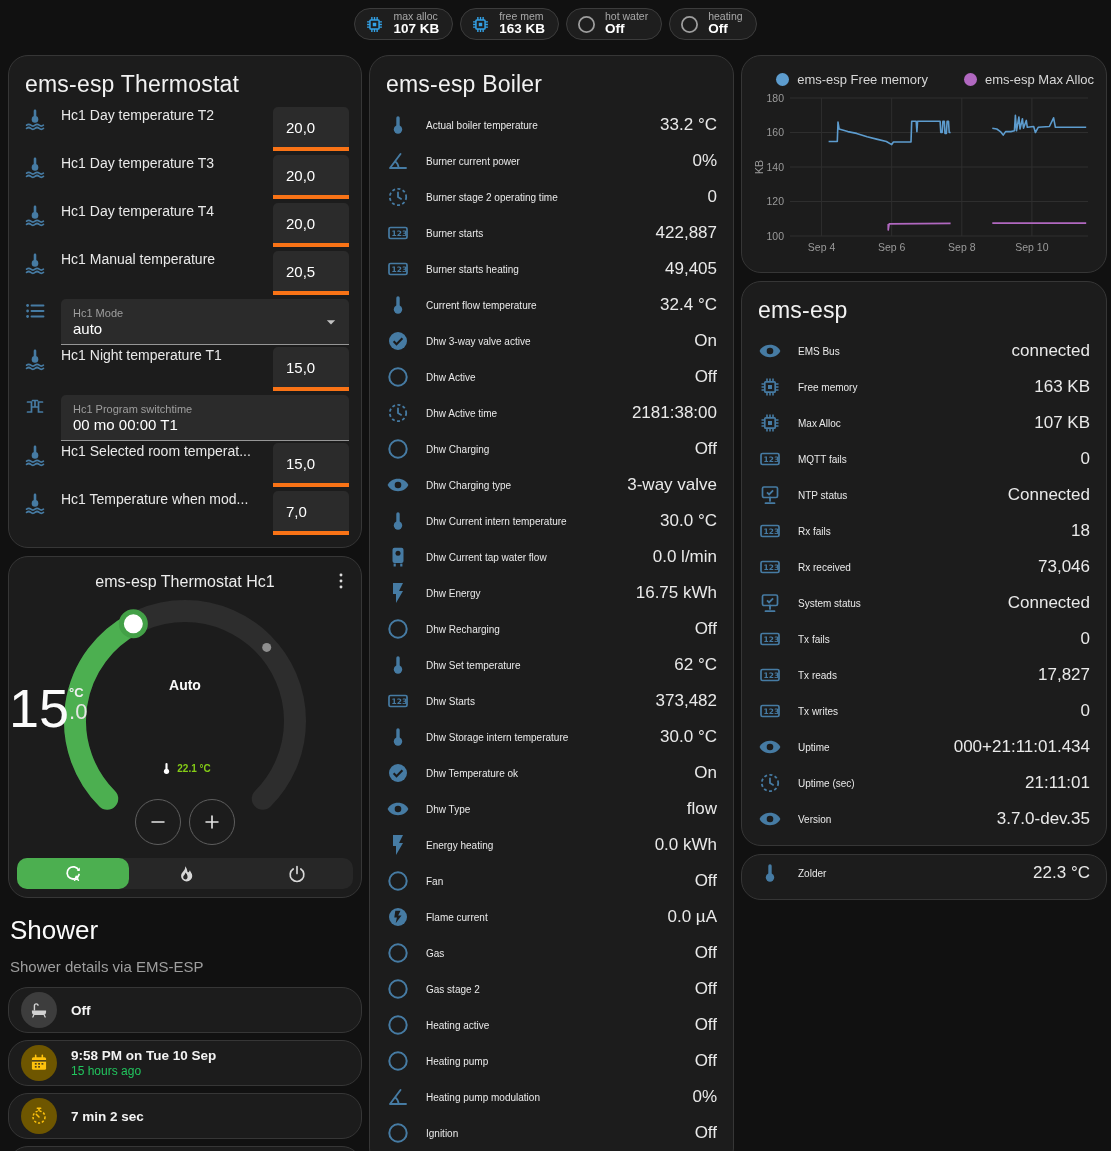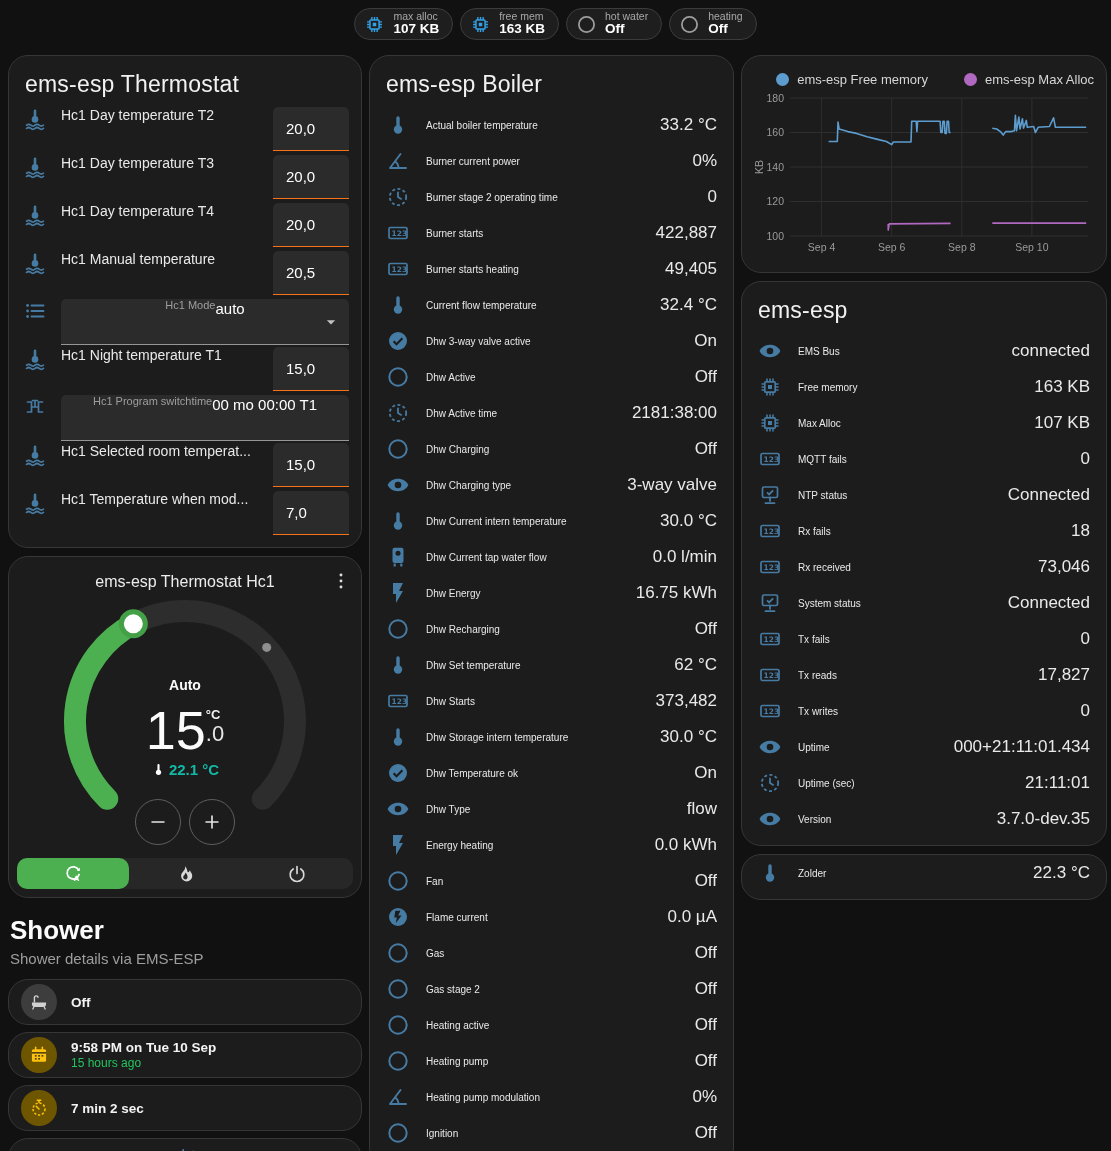--- a/index.html
+++ b/index.html
@@ -20,47 +20,47 @@
   
   .erow{display:flex;align-items:center;height:36px;padding:0 16px;gap:16px}
   .eicon{width:24px;height:24px;color:#467ba3;flex:none}
   .eicon svg,.bicon svg,.caret svg,.menu svg,.stepbtn svg,.modeseg svg,.scircle svg,.picon svg,.dcur-ic svg{width:100%;height:100%;display:block}
   .elabel{flex:1;font-size:10px;white-space:nowrap;overflow:hidden;color:#e9e9e9}
   .evalue{font-size:17px;white-space:nowrap;color:#e9e9e9}
   
   .frow{display:flex;align-items:flex-start;height:48px;padding:0 12px 0 14px}
   .frow .eicon{margin-right:14px}
   .frow .elabel{font-size:14px}
-  .numbox{width:76px;height:44px;background:#2b2b2b;border-radius:5px 5px 0 0;border-bottom:1px solid #f97316;display:flex;align-items:center;padding-left:13px;box-sizing:border-box;font-size:15px;font-weight:500;color:#fff;flex:none}
-  .widefield{flex:1;height:46px;background:#2b2b2b;border-radius:5px 5px 0 0;border-bottom:1px solid #969696;display:flex;flex-direction:row;justify-content:center;padding:0 12px;box-sizing:border-box;position:relative}
+  .numbox{width:76px;height:44px;background:#2b2b2b;border-radius:5px 5px 0 0;border-bottom:4px solid #f97316;display:flex;align-items:center;padding-left:13px;box-sizing:border-box;font-size:15px;font-weight:500;color:#fff;flex:none}
+  .widefield{flex:1;height:46px;background:#2b2b2b;border-radius:5px 5px 0 0;border-bottom:1px solid #969696;display:flex;flex-direction:column;justify-content:center;padding:0 12px;box-sizing:border-box;position:relative}
   .flabel{font-size:11px;color:#9e9e9e}
   .fvalue{font-size:15px;font-weight:500;color:#fff;margin-top:1px}
   .caret{position:absolute;right:8px;top:13px;width:20px;height:20px;color:#c2c2c2}
   
   .hc1{height:342px;position:relative;margin-top:8px}
   .htitle{text-align:center;margin:0;padding-top:16px;font-size:16px;font-weight:500;color:#ededed}
   .menu{position:absolute;top:13px;right:9px;width:22px;height:22px;color:#dcdcdc}
   .dial{position:absolute;left:50%;top:36px;transform:translateX(-50%)}
   .dial-ov{position:absolute;left:0;right:0;text-align:center}
   .dmode{top:120px;font-size:14px;font-weight:bold;color:#fafafa}
-  .dtemp{top:145px;display:flex;justify-content:center;align-items:flex-start}
+  .dtemp{top:123px;display:flex;align-items:flex-start}
   .dint{font-size:54px;font-weight:400;line-height:1.05;color:#fbfbfb}
   .dside{display:flex;flex-direction:column;margin-top:5px;text-align:left}
   .dunit{font-size:13px;font-weight:bold;color:#f0f0f0}
   .ddec{font-size:22px;color:#e6e6e6;line-height:1.1}
-  .dcur{top:204px;display:flex;justify-content:center;align-items:center;gap:3px;font-size:15px;font-weight:bold;color:#14b8a6}
+  .dcur{top:204px;display:flex;justify-content:center;align-items:center;gap:3px;font-size:10px;font-weight:bold;color:#84cc16}
   .dcur-ic{width:15px;height:15px;color:#fff}
   .stepbtns{position:absolute;top:242px;left:0;right:0;display:flex;justify-content:center;gap:8px}
   .stepbtn{width:46px;height:46px;border-radius:50%;border:1px solid #5e5e5e;display:flex;align-items:center;justify-content:center;color:#e3e3e3;background:transparent;box-sizing:border-box;padding:11px}
   .modebar{position:absolute;left:8px;right:8px;bottom:8px;height:31px;background:#272727;border-radius:10px;display:flex}
   .modeseg{flex:1;display:flex;align-items:center;justify-content:center;color:#d8d8d8;padding:5.5px 0;box-sizing:border-box}
   .modeseg svg{width:20px;height:20px}
   .modeseg.active{background:#4caf50;border-radius:10px;color:#fff}
   
-  .shead{margin:17px 2px 4px;font-size:26px;font-weight:700;color:#fbfbfb}
+  .shead{margin:17px 2px 12px;font-size:26px;font-weight:400;color:#fbfbfb}
   .ssub{margin:4px 2px 12px;font-size:15px;color:#9e9e9e}
   .sitem{display:flex;align-items:center;gap:14px;min-height:46px;padding:4px 12px;margin-bottom:7px}
   .scircle{width:36px;height:36px;border-radius:50%;display:flex;align-items:center;justify-content:center;flex:none;padding:8px;box-sizing:border-box}
   .st1{font-size:13.5px;font-weight:bold;color:#f3f3f3}
   .st2{font-size:12px;color:#22c55e;margin-top:1px}
   .partial{height:40px;display:flex;justify-content:center;align-items:flex-start;padding-top:7px}
   .picon{width:22px;height:22px}
   
   .chartcard{height:218px;padding:10px 12px}
   .legend{display:flex;justify-content:flex-end;gap:36px;align-items:center;height:26px}

